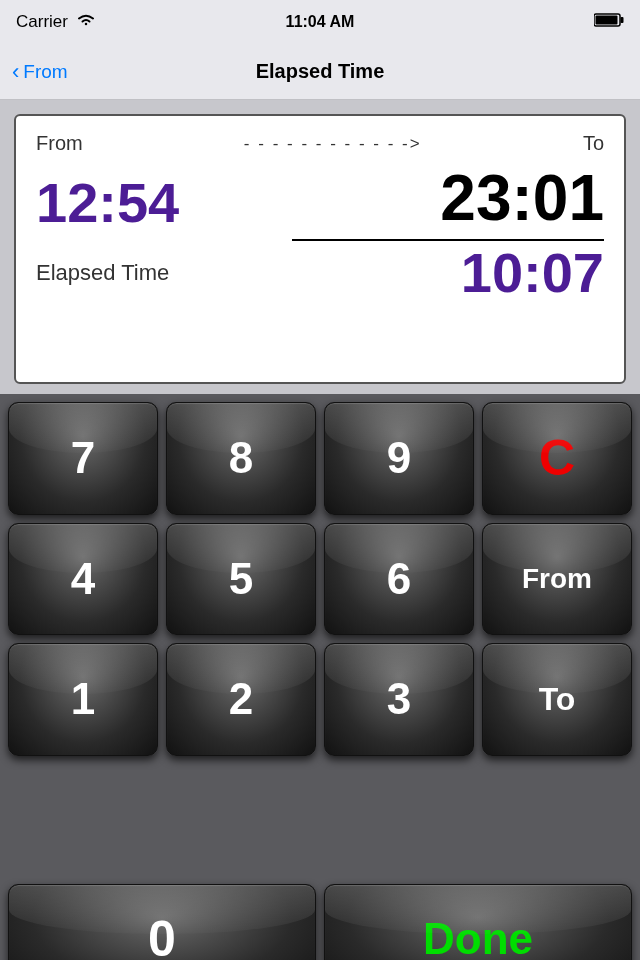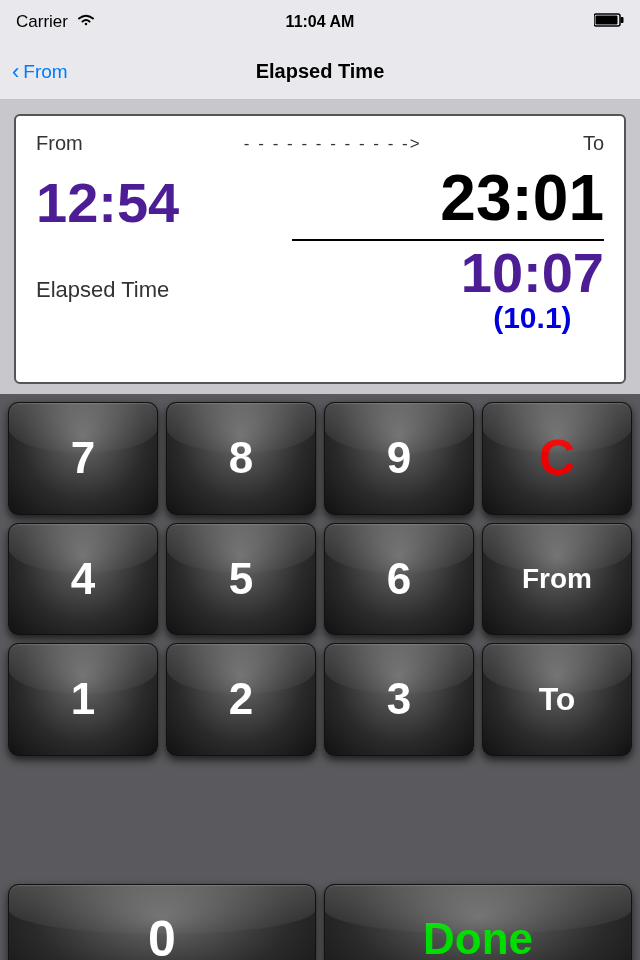--- a/index.html
+++ b/index.html
@@ -257,21 +257,20 @@
   </div>
   <div class="display-times">
     <span class="from-time">12:54</span>
     <span class="to-time">23:01</span>
   </div>
   <hr class="divider-line">
   <div class="elapsed-row">
     <span class="elapsed-label">Elapsed Time</span>
     <div class="elapsed-values">
       <div class="elapsed-time">10:07</div>
-      <div class="elapsed-decimal">(10.1)</div>
     </div>
   </div>
 </div>
 
 <div id="keypad">
 
   <button class="key-btn">7</button>
   <button class="key-btn">8</button>
   <button class="key-btn">9</button>
   <button class="key-btn clear">C</button>

